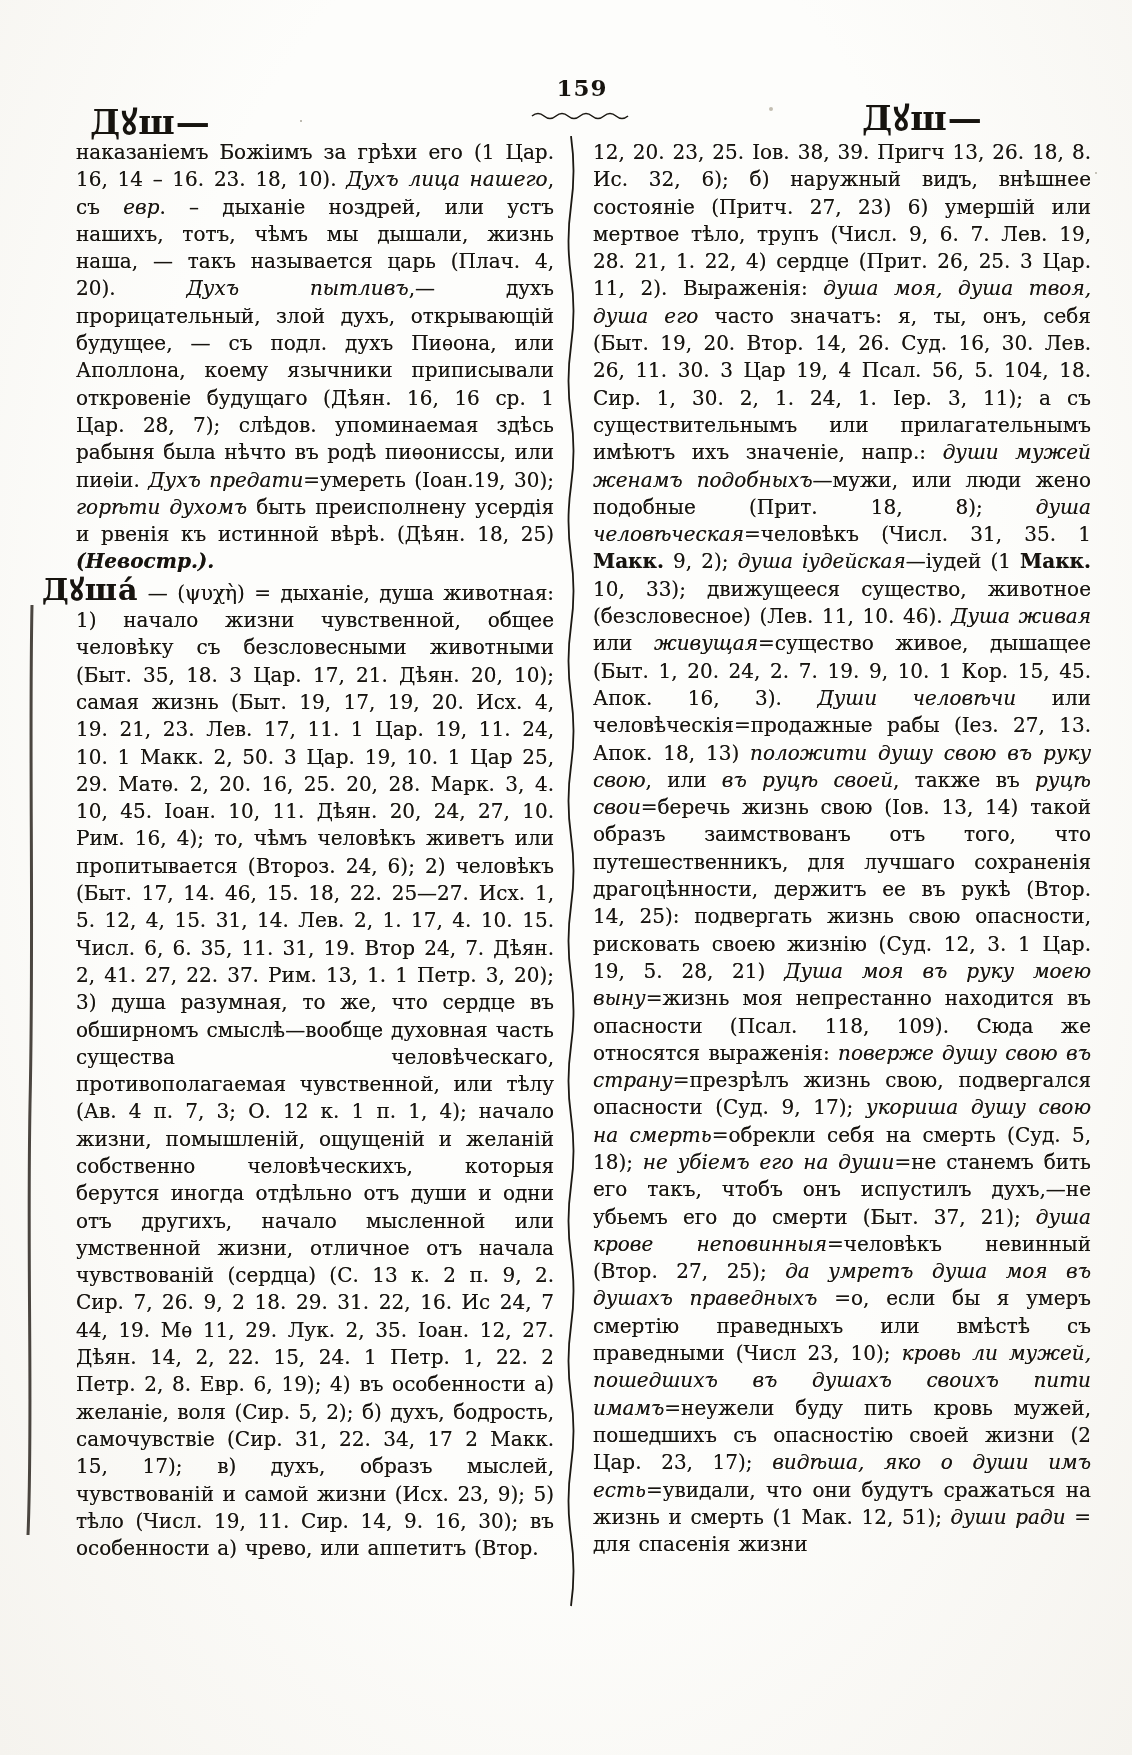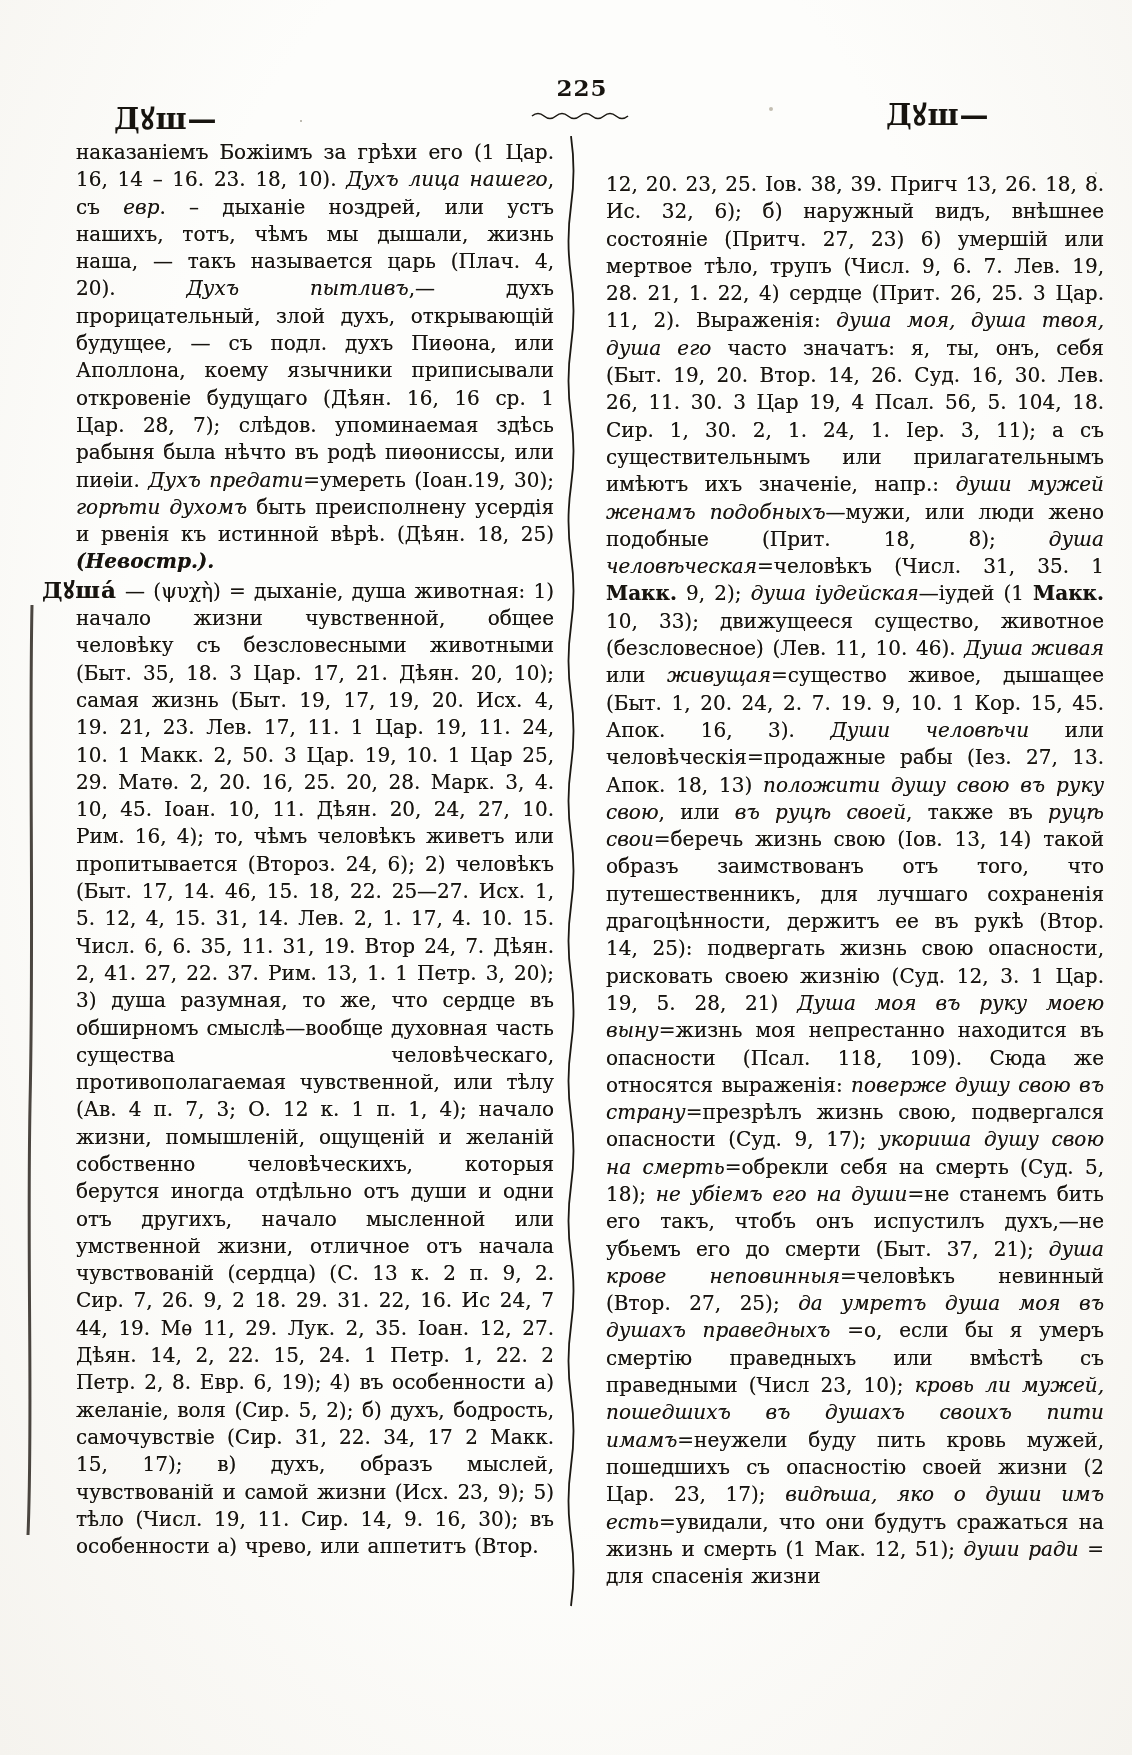--- a/index.html
+++ b/index.html
@@ -13,56 +13,55 @@
     font-family:"DejaVu Serif","DejaVu Sans",serif;
     color:#17140f;
   }
   .pagenum{
     position:absolute;top:74px;left:526px;width:112px;
     text-align:center;font-size:23px;font-weight:700;
     letter-spacing:1px;
   }
   .squiggle{position:absolute;top:110px;left:530px;}
   .running-head{
-    position:absolute;font-weight:700;font-size:29px;
+    position:absolute;font-weight:700;font-size:34px;
     font-family:"DejaVu Serif","DejaVu Sans",serif;
     letter-spacing:1px;
-    margin-left:24px;
   }
   .running-head.left{left:90px;top:98px;}
   .running-head.right{left:862px;top:94px;}
   .column{
     position:absolute;top:139px;
     text-align:justify;
     font-size:20px;line-height:27.3px;
     word-spacing:1.5px;
     text-shadow:0 0 0.4px rgba(20,15,10,0.6);
   }
   .column.left-col{left:76px;width:478px;}
-  .column.right-col{left:606px;width:498px;margin-top:32px;}
+  .column.right-col{left:593px;width:498px;}
   p.block{margin:0;padding:0;}
   p.block.entry{text-indent:-34px;}
   .seg.i{font-style:italic;}
   .seg.b{font-weight:700;}
   .seg.bi{font-weight:700;font-style:italic;}
   .seg.cs{
-    font-weight:700;font-size:23px;letter-spacing:1px;
+    font-weight:700;font-size:30px;letter-spacing:1px;
     font-family:"DejaVu Serif","DejaVu Sans",serif;
   }
   .divider{position:absolute;left:563px;top:136px;}
   .edge-artifact{position:absolute;left:18px;top:605px;}
   .speck{position:absolute;width:2px;height:2px;border-radius:50%;background:#a9a49a;
     box-shadow:470px -12px 0 1px #c3beb2, 795px 52px 0 0 #b5b0a5, -26px 910px 0 1px #8e887c;}
 </style>
 </head>
 <body>
 
 <div class="page">
 
-  <div class="pagenum">225</div>
+  <div class="pagenum">159</div>
 
   <svg class="squiggle" width="104" height="10" viewBox="0 0 104 10">
     <path d="M2,6 q6,-5 12,0 t12,0 t12,0 t12,0 t12,0 t12,0 t12,0 t12,0" fill="none" stroke="#1c1913" stroke-width="1.6"></path>
   </svg>
 
   <div class="running-head left">Дꙋш—</div>
   <div class="running-head right">Дꙋш—</div>
 
   <div class="column left-col">
       <p class="block plain"><span class="seg ">наказаніемъ Божіимъ за грѣхи его (1 Цар. 16, 14 – 16. 23. 18, 10). </span><span class="seg i">Духъ лица нашего</span><span class="seg ">, съ </span><span class="seg i">евр</span><span class="seg ">. – дыханіе ноздрей, или устъ нашихъ, тотъ, чѣмъ мы дышали, жизнь наша, — такъ называется царь (Плач. 4, 20). </span><span class="seg i">Духъ пытливъ</span><span class="seg ">,— духъ прорицательный, злой духъ, открывающій будущее, — съ подл. духъ Пиѳона, или Аполлона, коему язычники приписывали откровеніе будущаго (Дѣян. 16, 16 ср. 1 Цар. 28, 7); слѣдов. упоминаемая здѣсь рабыня была нѣчто въ родѣ пиѳониссы, или пиѳіи. </span><span class="seg i">Духъ предати</span><span class="seg ">=умереть (Іоан.19, 30); </span><span class="seg i">горѣти духомъ</span><span class="seg "> быть преисполнену усердія и рвенія къ истинной вѣрѣ. (Дѣян. 18, 25) </span><span class="seg bi">(Невостр.).</span></p>

